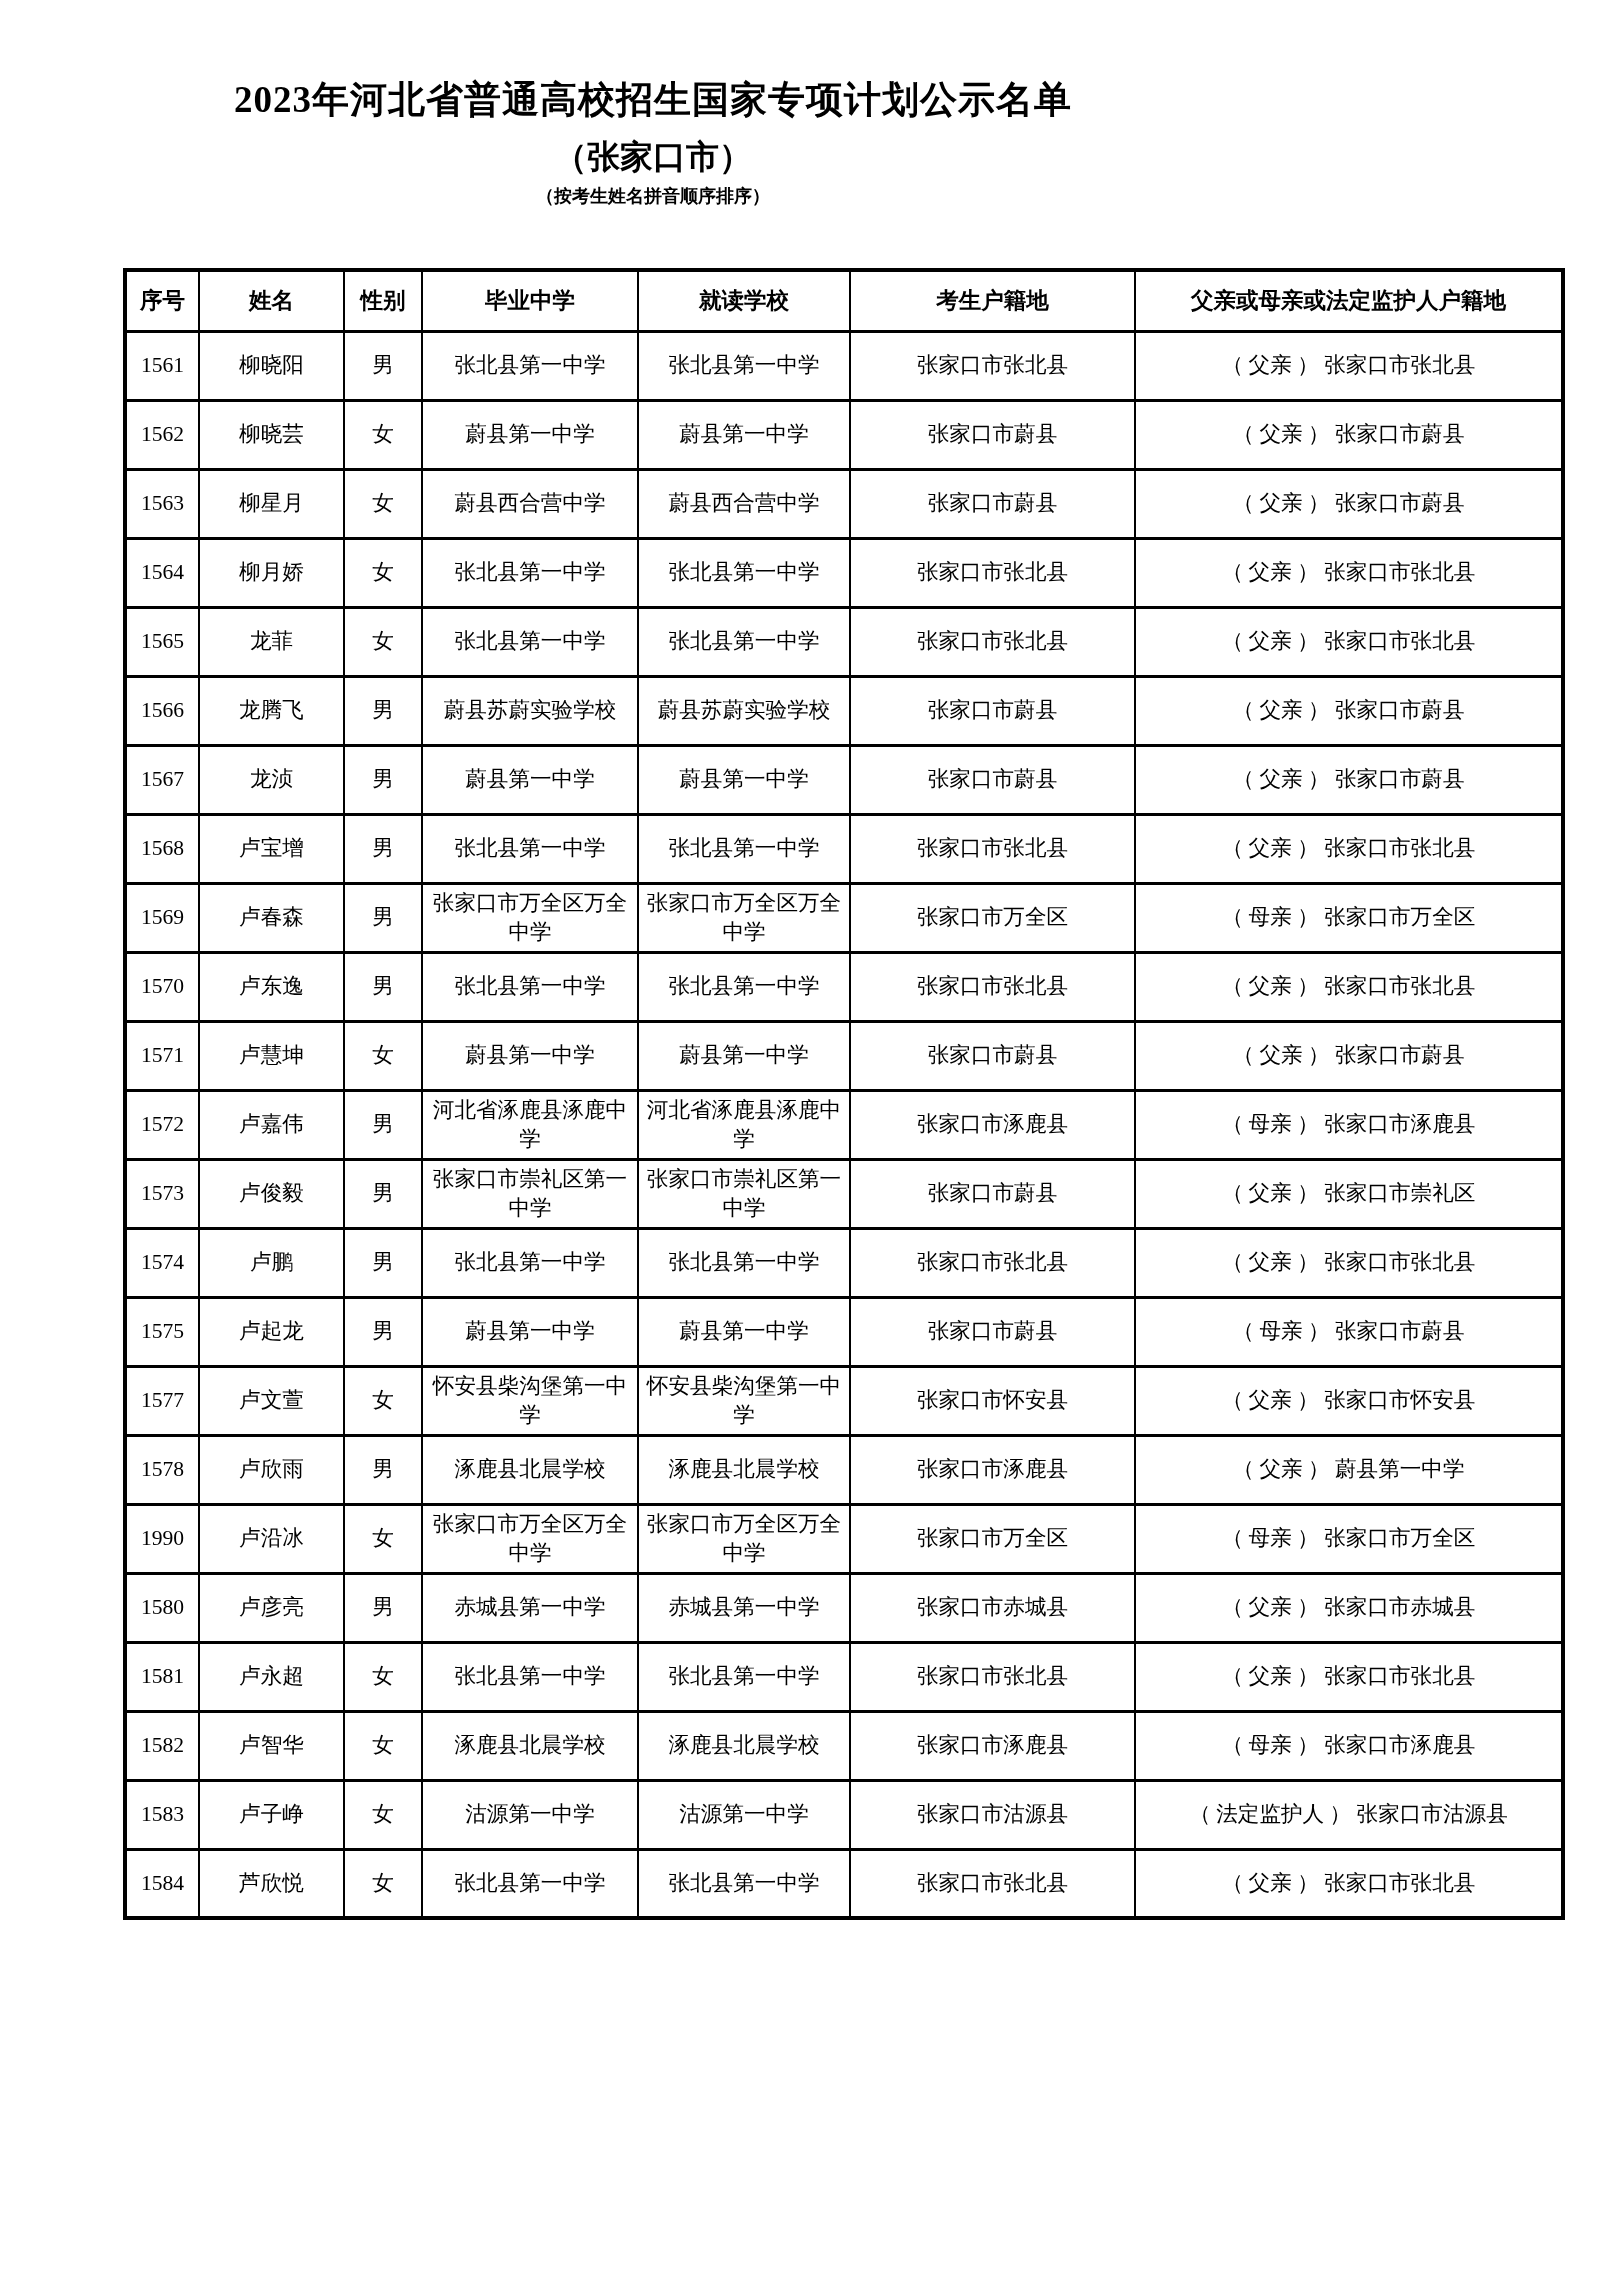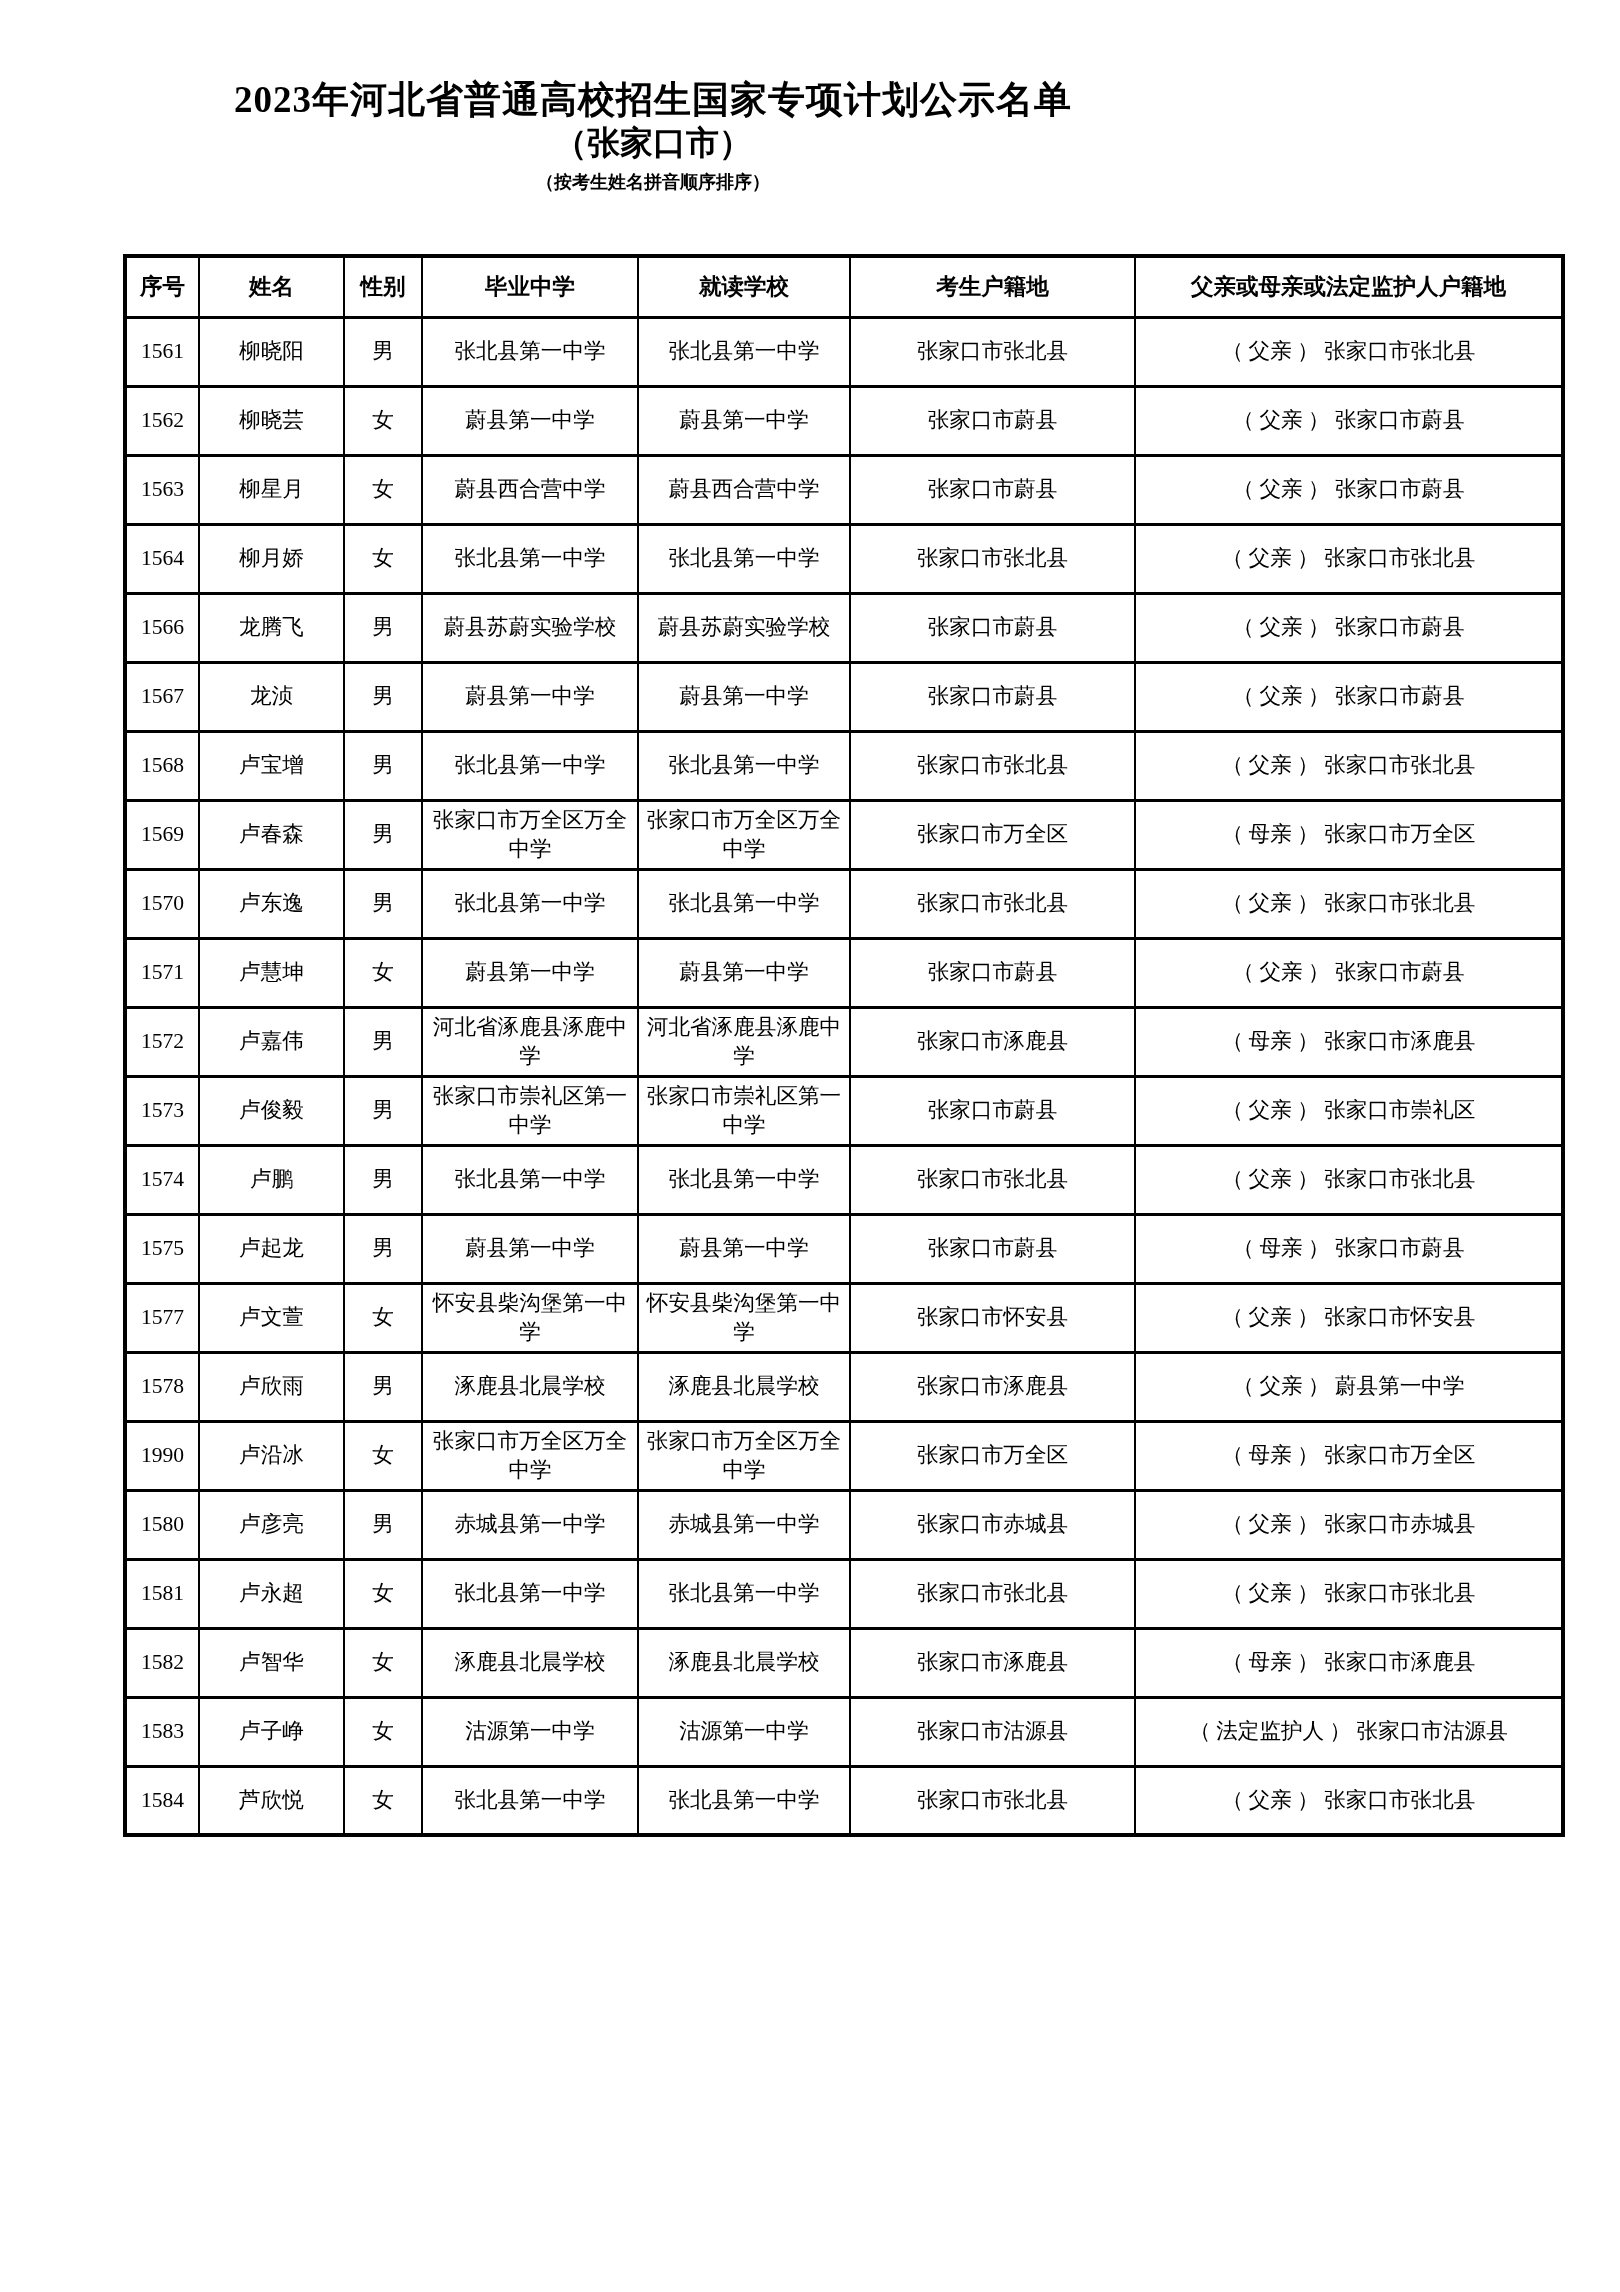--- a/index.html
+++ b/index.html
@@ -23,21 +23,21 @@
     text-align: center;
   }
   .heading h1 {
     margin: 0;
     font-size: 37px;
     font-weight: bold;
     letter-spacing: 1px;
     line-height: 1.2;
   }
   .heading h2 {
-    margin: 2px 0 0 0;
+    margin: 16px 0 0 0;
     font-size: 33px;
     font-weight: bold;
     line-height: 1.2;
   }
   .heading h3 {
     margin: 7.8px 0 0 0;
     font-size: 18px;
     font-weight: bold;
     line-height: 1.2;
   }
@@ -146,20 +146,29 @@
           <tr>
             <td>1564</td>
             <td>柳月娇</td>
             <td>女</td>
             <td>张北县第一中学</td>
             <td>张北县第一中学</td>
             <td>张家口市张北县</td>
             <td>（ 父亲 ） 张家口市张北县</td>
           </tr>
           <tr>
+            <td>1565</td>
+            <td>龙菲</td>
+            <td>女</td>
+            <td>张北县第一中学</td>
+            <td>张北县第一中学</td>
+            <td>张家口市张北县</td>
+            <td>（ 父亲 ） 张家口市张北县</td>
+          </tr>
+          <tr>
             <td>1566</td>
             <td>龙腾飞</td>
             <td>男</td>
             <td>蔚县苏蔚实验学校</td>
             <td>蔚县苏蔚实验学校</td>
             <td>张家口市蔚县</td>
             <td>（ 父亲 ） 张家口市蔚县</td>
           </tr>
           <tr>
             <td>1567</td>

